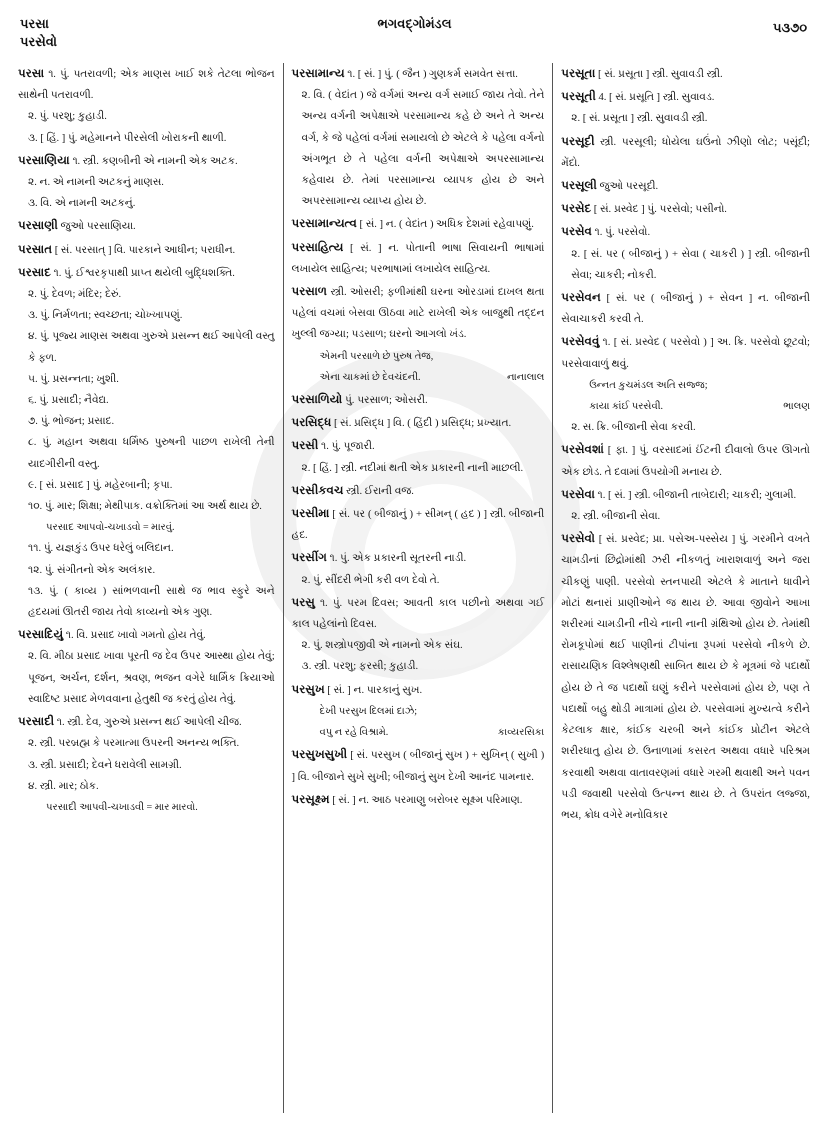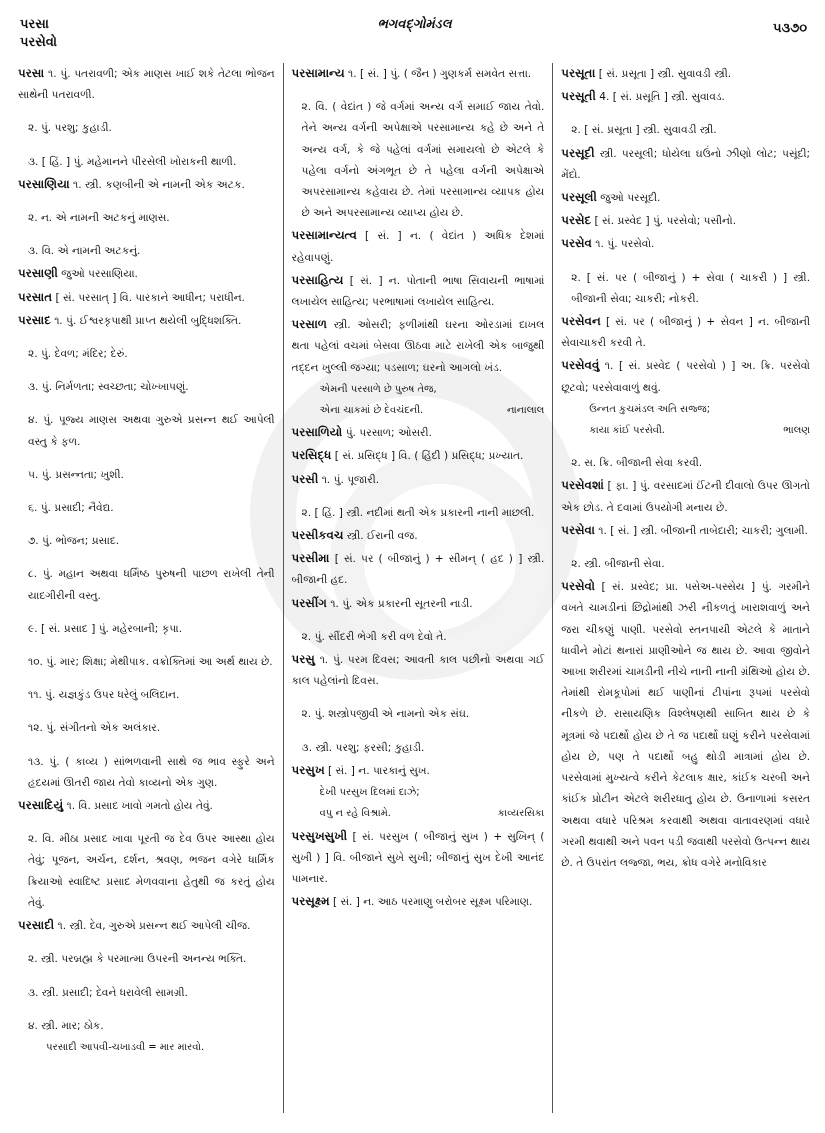--- a/index.html
+++ b/index.html
@@ -14,33 +14,33 @@
   .watermark2 {
     position:absolute; left:330px; top:450px; width:220px; height:220px;
     border-radius:50%; border:34px solid #f3f3f3; box-sizing:border-box; z-index:0;
   }
   .header {
     position:absolute; top:16px; left:20px; right:18px; height:20px;
     font-weight:bold; font-size:13px; z-index:2;
   }
   .hdr-left { position:absolute; left:0; top:0; }
   .hdr-left2 { position:absolute; left:0; top:18px; }
-  .hdr-center { position:absolute; left:2px; right:0; text-align:center; top:0;font-style:italic; }
+  .hdr-center { position:absolute; left:2px; right:0; text-align:center; top:0; }
   .hdr-right { position:absolute; right:0; top:4px; }
   .columns {
     position:absolute; top:63px; left:18px; width:792px; z-index:2;
     display:flex;
   }
   .col { font-size:10.6px; line-height:21.2px; }
   .col1 { width:260px; padding-right:8px; }
   .col2 { width:256px; padding:0 8px; border-left:1.5px solid #555; border-right:1.5px solid #555; height:1050px; }
   .col3 { width:252px; padding-left:8px; }
-  .entry { margin-bottom:2px; text-align:justify; }
+  .entry { margin-bottom:2px; text-align:justify;font-family:Liberation Serif, serif; }
   .head { font-weight:bold; font-size:11.8px; }
-  .sense { padding-left:10px;margin-top:12px; }
+  .sense { padding-left:10px; }
   .quote { padding-left:28px; font-size:10px; }
   .qsrc { float:right; font-size:10px; }
 </style>
 </head>
 <body>
 
 <div class="watermark"></div>
 <div class="watermark2"></div>
 
 <div class="header">
@@ -72,20 +72,21 @@
         <div><span class="head">પરસાદ</span> <span>૧. પું. ઈશ્વરકૃપાથી પ્રાપ્ત થયેલી બુદ્ધિશક્તિ.</span></div>
         <div class="sense">૨. પું. દેવળ; મંદિર; દેરું.</div>
         <div class="sense">૩. પું. નિર્મળતા; સ્વચ્છતા; ચોખ્ખાપણું.</div>
         <div class="sense">૪. પું. પૂજ્ય માણસ અથવા ગુરુએ પ્રસન્ન થઈ આપેલી વસ્તુ કે ફળ.</div>
         <div class="sense">૫. પું. પ્રસન્નતા; ખુશી.</div>
         <div class="sense">૬. પું. પ્રસાદી; નૈવેદ્ય.</div>
         <div class="sense">૭. પું. ભોજન; પ્રસાદ.</div>
         <div class="sense">૮. પું. મહાન અથવા ધર્મિષ્ઠ પુરુષની પાછળ રાખેલી તેની યાદગીરીની વસ્તુ.</div>
         <div class="sense">૯. [ સં. પ્રસાદ ] પું. મહેરબાની; કૃપા.</div>
         <div class="sense">૧૦. પું. માર; શિક્ષા; મેથીપાક. વક્રોક્તિમાં આ અર્થ થાય છે.</div>
+        <div class="quote">પરસાદ આપવો-ચખાડવો = મારવું.</div>
         <div class="sense">૧૧. પું. યજ્ઞકુંડ ઉપર ધરેલું બલિદાન.</div>
         <div class="sense">૧૨. પું. સંગીતનો એક અલંકાર.</div>
         <div class="sense">૧૩. પું. ( કાવ્ય ) સાંભળવાની સાથે જ ભાવ સ્ફુરે અને હૃદયમાં ઊતરી જાય તેવો કાવ્યનો એક ગુણ.</div>
       </div>
       <div class="entry">
         <div><span class="head">પરસાદિયું</span> <span>૧. વિ. પ્રસાદ ખાવો ગમતો હોય તેવું.</span></div>
         <div class="sense">૨. વિ. મીઠા પ્રસાદ ખાવા પૂરતી જ દેવ ઉપર આસ્થા હોય તેવું; પૂજન, અર્ચન, દર્શન, શ્રવણ, ભજન વગેરે ધાર્મિક ક્રિયાઓ સ્વાદિષ્ટ પ્રસાદ મેળવવાના હેતુથી જ કરતું હોય તેવું.</div>
       </div>
       <div class="entry">
         <div><span class="head">પરસાદી</span> <span>૧. સ્ત્રી. દેવ, ગુરુએ પ્રસન્ન થઈ આપેલી ચીજ.</span></div>

